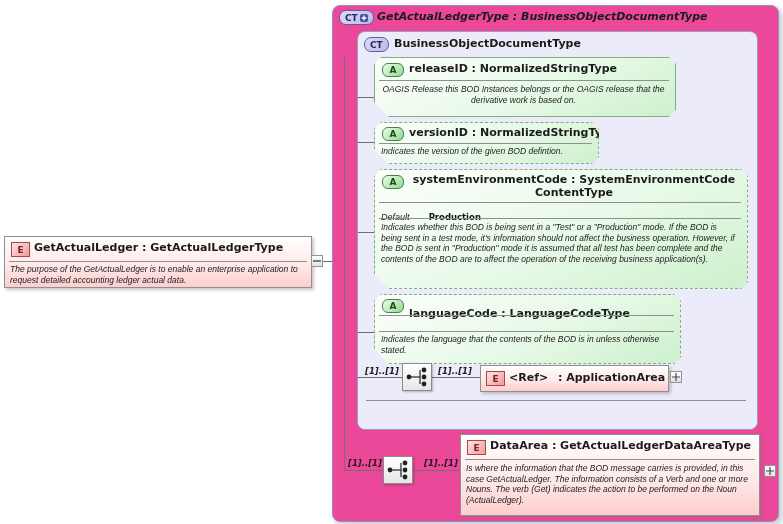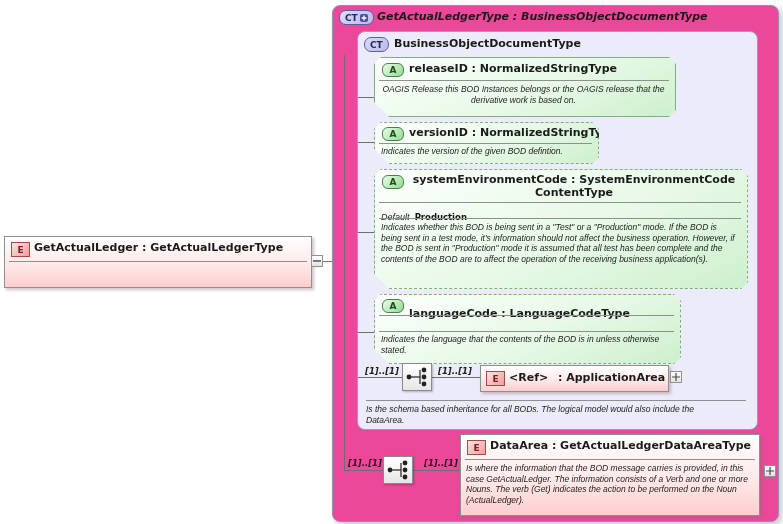--- a/index.html
+++ b/index.html
@@ -32,32 +32,33 @@
   .plusdot{display:inline-flex;width:8px;height:8px;background:#4f4f9e;border-radius:2px;
         align-items:center;justify-content:center;}
   .toggle{position:absolute;width:12px;height:12px;box-sizing:border-box;
         background:linear-gradient(180deg,#ffffff,#e2e2e2);border:1px solid #919191;
         display:flex;align-items:center;justify-content:center;}
   .seqicon{position:absolute;width:30px;height:28px;box-sizing:border-box;
         background:linear-gradient(180deg,#ffffff,#e6e6e6);border:1px solid #8a8a8a;
         box-shadow:1px 1px 2px rgba(0,0,0,.25);display:flex;align-items:center;justify-content:center;}
   .card{position:absolute;font-size:8.5px;font-style:italic;font-weight:bold;color:#1a1a1a;white-space:nowrap;}
   .default-label{font-style:italic;font-size:9px;color:#222;font-family:"Liberation Sans",sans-serif;}
-  .default-value{font-size:8.5px;font-weight:bold;color:#111;}
+  .default-value{font-size:8.5px;font-weight:bold;color:#111;margin-left:14px;}
   .abs{position:absolute;}
 </style>
 </head>
 <body>
 
 <div class="canvas">
 
   <div class="ebox" style="left:4px;top:236px;width:306px;height:50px;">
     <span class="e-badge" style="left:6px;top:5px;">E</span>
     <div class="box-title abs" style="left:29px;top:4px;">GetActualLedger : GetActualLedgerType</div>
     <div class="hline" style="left:4px;right:4px;top:24px;"></div>
+    <div class="desc" style="left:5px;top:27px;right:4px;">The purpose of the GetActualLedger is to enable an enterprise application to request detailed accounting ledger actual data.</div>
   </div>
 
   <div class="toggle" style="left:311px;top:255px;">
     <svg width="8" height="8" viewBox="0 0 8 8">
         <line x1="0" y1="4" x2="8" y2="4" stroke="#4a4a4a" stroke-width="1.4"></line>
       </svg>
   </div>
   <div class="cline" style="left:323px;top:261px;width:21px;height:1px;"></div>
 
   <div class="container outer" style="left:332px;top:5px;width:445px;height:515px;">
@@ -136,21 +137,20 @@
         <span class="box-title abs" style="left:28px;top:5px;">&lt;Ref&gt;</span>
         <span class="box-title abs" style="left:77px;top:5px;">: ApplicationArea</span>
       </div>
       <div class="toggle" style="left:312px;top:339px;">
         <svg width="8" height="8" viewBox="0 0 8 8">
             <path d="M4 0 V8 M0 4 H8" stroke="#4a4a4a" stroke-width="1.2"></path>
           </svg>
       </div>
 
       <div class="hline" style="left:8px;width:380px;top:368px;"></div>
-      <div class="desc" style="left:8px;top:372px;width:345px;">Is the schema based inheritance for all BODs. The logical model would also include the DataArea.</div>
     </div>
   </div>
 
   <div class="cline" style="left:344px;top:55px;width:1px;height:416px;"></div>
   <div class="cline" style="left:344px;top:470px;width:39px;height:1px;"></div>
   <div class="cline" style="left:413px;top:470px;width:47px;height:1px;"></div>
 
   <div class="card" style="left:348px;top:458px;">[1]..[1]</div>
   <div class="seqicon" style="left:383px;top:456px;">
     <svg width="26" height="22" viewBox="0 0 26 22">

